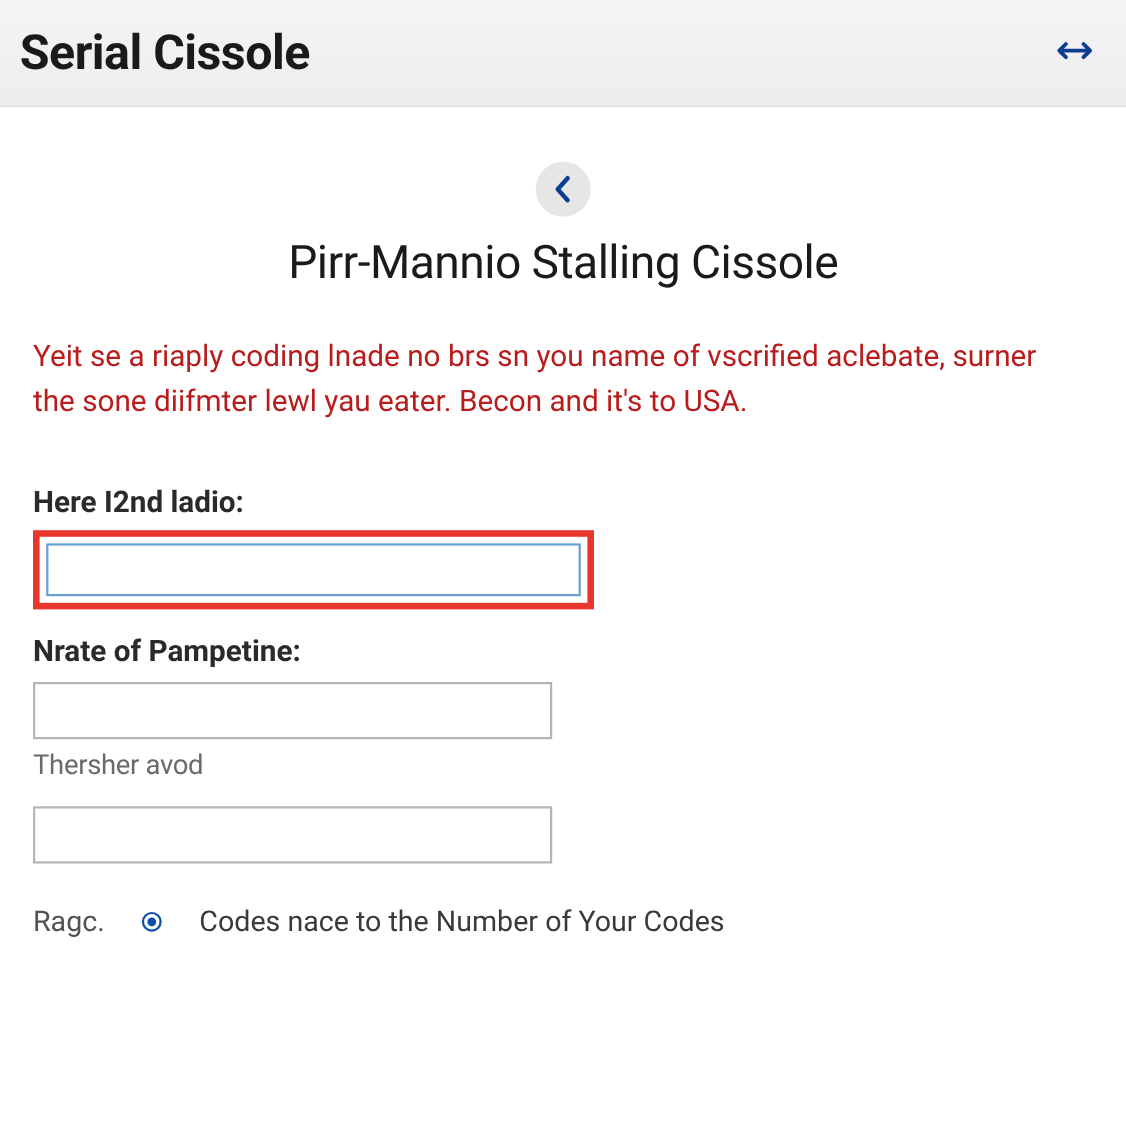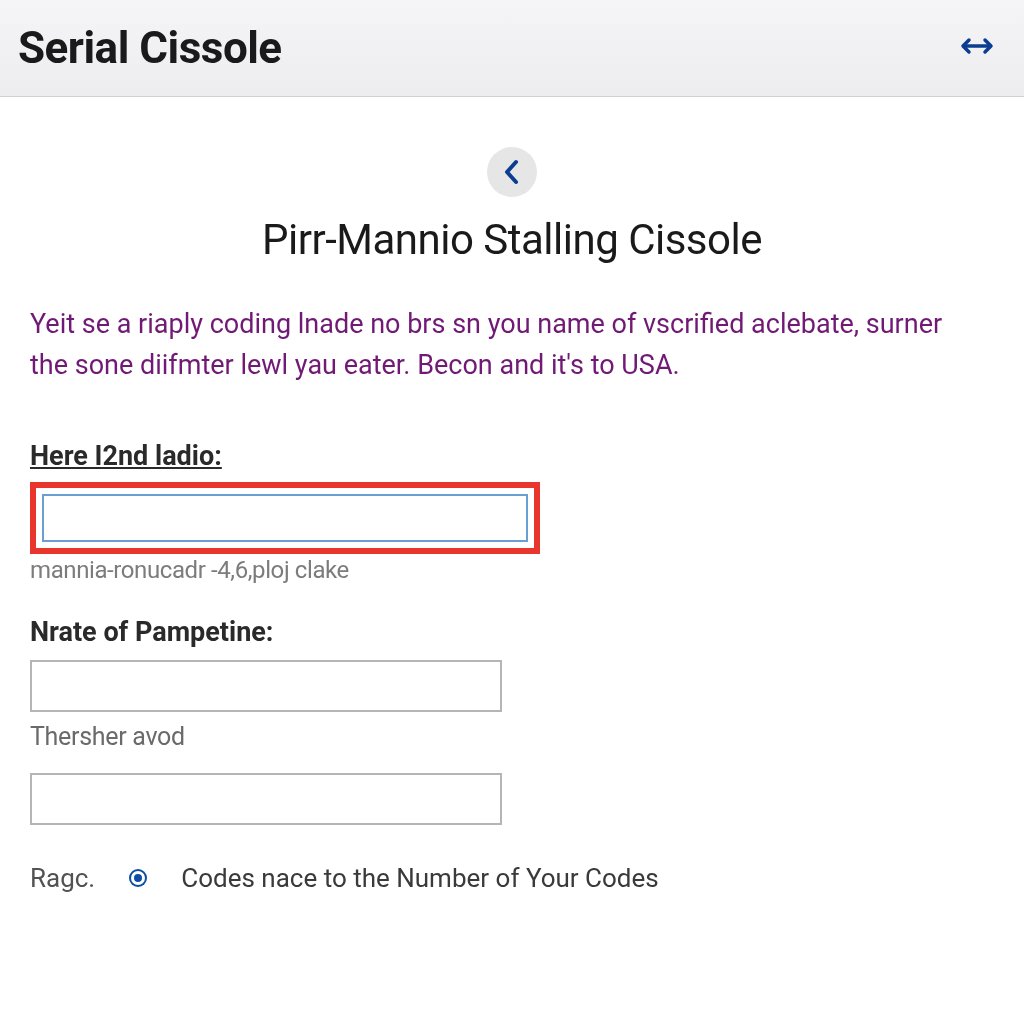--- a/index.html
+++ b/index.html
@@ -60,34 +60,33 @@
     }
     .page-title {
       font-size: 42px;
       font-weight: 400;
       color: #1a1a1a;
       letter-spacing: -0.5px;
     }
     .description {
       font-size: 27px;
       line-height: 1.5;
-      color: #701a75;
+      color: #b91c1c;
       margin-bottom: 55px;
       max-width: 940px;
     }
     .field-group {
       margin-bottom: 22px;
     }
     .field-label {
       font-size: 27px;
       font-weight: 700;
       color: #2a2a2a;
       display: block;
       margin-bottom: 10px;
-      text-decoration: underline;
     }
     .input-highlight {
       border: 6px solid #e8362d;
       padding: 6px;
       width: 510px;
       margin-bottom: 4px;
     }
     .text-input {
       width: 100%;
       height: 48px;
@@ -174,21 +173,20 @@
     <div class="page-title">Pirr-Mannio Stalling Cissole</div>
   </div>
 
   <div class="description">Yeit se a riaply coding lnade no brs sn you name of vscrified aclebate, surner the sone diifmter lewl yau eater. Becon and it's to USA.</div>
 
   <div class="field-group">
     <label class="field-label">Here I2nd ladio:</label>
     <div class="input-highlight">
       <input type="text" class="text-input" value="" style="">
     </div>
-    <div class="help-text-garbled">mannia-ronucadr -4,6,ploj clake</div>
   </div>
 
   <div class="field-group">
     <label class="field-label-second">Nrate of Pampetine:</label>
     <input type="text" class="text-input-plain" value="" style="">
     <div class="help-text">Thersher avod</div>
     <input type="text" class="text-input-plain" value="" style="">
   </div>
 
   <div class="footer-row">

